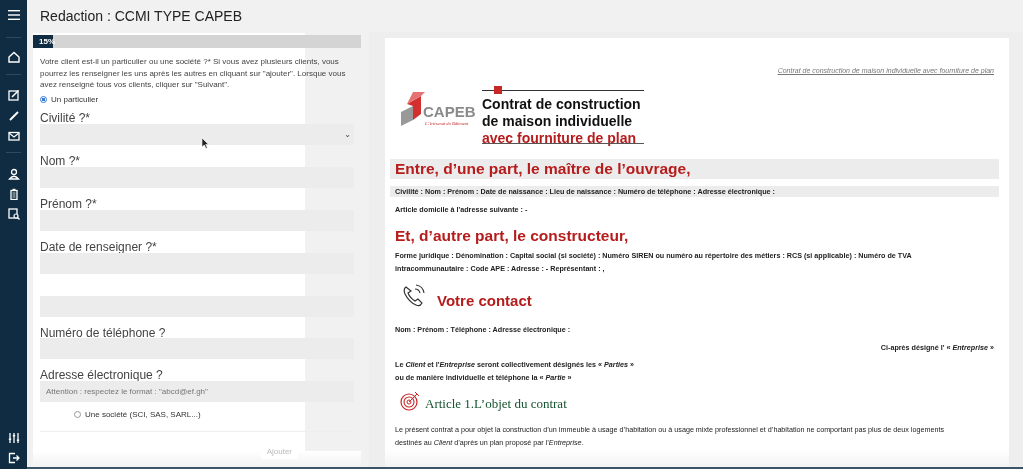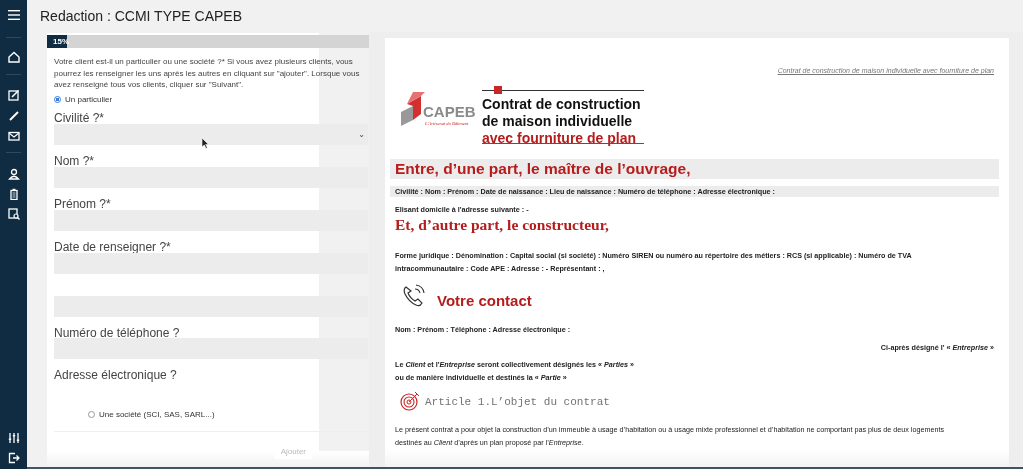--- a/index.html
+++ b/index.html
@@ -4,21 +4,21 @@
 <style>
   * { box-sizing: border-box; margin: 0; padding: 0; }
   html, body { width: 1023px; height: 469px; overflow: hidden; background: #f1f1f1; font-family: "Liberation Sans", sans-serif; color: #333; }
   .app { position: relative; width: 1023px; height: 469px; }
   .sidebar { position: absolute; left: 0; top: 0; width: 27px; height: 469px; background: #0f2c42; }
   .sb-icon { position: absolute; left: 6px; width: 15px; height: 15px; display: flex; align-items: center; justify-content: center; }
   .sb-icon svg { width: 12px; height: 12px; }
   .sb-sep { position: absolute; left: 6px; width: 15px; height: 1px; background: #2c4a60; }
   .header { position: absolute; left: 27px; top: 0; right: 0; height: 32px; background: #f1f1f1; }
   .header .title { position: absolute; left: 13px; top: 8px; font-size: 14px; color: #222; }
-  .left-panel { position: absolute; left: 47px; top: 33px; width: 272px; height: 436px; background: #fff; }
+  .left-panel { position: absolute; left: 33px; top: 33px; width: 272px; height: 436px; background: #fff; }
   .progress { position: absolute; left: 0; top: 2px; width: 328px; height: 13px; background: #d4d4d4; }
   .progress .bar { position: absolute; left: 0; top: 0; height: 13px; background: #0f2c42; color: #fff; font-size: 8px; font-weight: bold; line-height: 13px; padding-left: 6px; }
   .intro { position: absolute; left: 7px; top: 23px; width: 318px; font-size: 8px; line-height: 11.5px; color: #444; }
   .radio-row { position: absolute; left: 7px; display: flex; align-items: center; font-size: 8px; color: #333; }
   .radio { width: 7px; height: 7px; border-radius: 50%; border: 1px solid #999; margin-right: 4px; background: #fff; }
   .radio.checked { border: 1px solid #3a7bd5; background: radial-gradient(circle, #3a7bd5 45%, #fff 55%); }
   .field-label { position: absolute; left: 7px; font-size: 12px; color: #444; }
   .field-input { position: absolute; left: 7px; width: 314px; height: 21px; background: #ececec; border: none; font-size: 8px; color: #888; padding-left: 6px; font-family: "Liberation Sans", sans-serif; }
   .chev { position: absolute; right: 3px; top: 6px; font-size: 8px; color: #444; }
   .divider { position: absolute; left: 7px; width: 314px; height: 1px; background: #eee; }
@@ -36,21 +36,21 @@
   .title-block .t2 { position: absolute; left: 0; top: 44px; font-size: 14px; font-weight: bold; color: #b71c1c; white-space: nowrap; }
   .title-block .line-bot { position: absolute; left: 0; top: 57px; width: 162px; height: 1px; background: #555; }
   .sec-head { position: absolute; left: 10px; font-size: 15.5px; font-weight: bold; color: #b71c1c; }
   .sec-band { position: absolute; left: 5px; width: 609px; height: 20px; background: #ececec; }
   .txt { position: absolute; left: 10px; font-size: 7.2px; font-weight: bold; color: #222; white-space: nowrap; }
   .txt-band { position: absolute; left: 5px; width: 609px; height: 11px; background: #ececec; }
   .txt-norm { position: absolute; left: 10px; font-size: 7.2px; color: #222; white-space: nowrap; }
   .contact-icon { position: absolute; left: 16px; top: 245px; width: 28px; height: 26px; }
   .contact-head { position: absolute; left: 52px; top: 254px; font-size: 15px; font-weight: bold; color: #b71c1c; }
   .article-icon { position: absolute; left: 14px; top: 352px; width: 22px; height: 22px; }
-  .article-head { position: absolute; left: 40px; top: 358px; font-family: Liberation Mono, monospace; font-size: 11px; color: #737373; }
+  .article-head { position: absolute; left: 40px; top: 358px; font-family: Liberation Serif, serif; font-size: 13px; color: #14532d; }
   .doc-fade { position: absolute; left: 0; bottom: 0; width: 624px; height: 20px; background: linear-gradient(rgba(255,255,255,0), #f2f2f2); }
   .bottom-bar { position: absolute; left: 27px; bottom: 0; width: 996px; height: 2px; background: #3b5466; }
   i { font-style: italic; }
 </style>
 </head>
 <body>
 
 <div class="app">
 
   <div class="sidebar">
@@ -151,20 +151,21 @@
     <div class="field-label" style="top:207px;">Date de renseigner ?*</div>
     <input class="field-input" style="top: 220px;" value="">
 
     <div class="field-label" style="top:250px;margin-top:16px;">Ville de naissance ?*</div>
     <input class="field-input" style="top: 263px;" value="">
 
     <div class="field-label" style="top:293px;">Numéro de téléphone ?</div>
     <input class="field-input" style="top: 305px;" value="">
 
     <div class="field-label" style="top:335px;">Adresse électronique ?</div>
+    <input class="field-input" style="top: 348px;" placeholder="Attention : respectez le format : &quot;abcd@ef.gh&quot;">
 
     <div class="radio-row" style="top:377px;padding-left:34px;">
       <span class="radio"></span>
       <span>Une société (SCI, SAS, SARL...)</span>
     </div>
 
     <div class="divider" style="top:398px;"></div>
     <div class="bottom-fade"></div>
     <button class="btn-add" style="border:none;font-family:'Liberation Sans',sans-serif;">Ajouter</button>
   </div>
@@ -192,38 +193,38 @@
         <div class="t1" style="top:27px;">de maison individuelle</div>
         <div class="t2">avec fourniture de plan</div>
         <div class="line-bot"></div>
       </div>
 
       <div class="sec-band" style="top:121px;"></div>
       <div class="sec-head" style="top:122px;">Entre, d’une part, le maître de l’ouvrage,</div>
 
       <div class="txt-band" style="top:148px;"></div>
       <div class="txt" style="top:149px;">Civilité :  Nom :  Prénom :  Date de naissance :  Lieu de naissance :  Numéro de téléphone :  Adresse électronique :</div>
-      <div class="txt" style="top:167px;">Elisant domicile à l'adresse suivante :  -</div>
-
-      <div class="sec-head" style="top:178px;font-family:Liberation Serif, serif;">Et, d’autre part, le constructeur,</div>
+      <div class="txt" style="top:167px;">Article domicile à l'adresse suivante :  -</div>
+
+      <div class="sec-head" style="top:189px;">Et, d’autre part, le constructeur,</div>
       <div class="txt" style="top:213px;">Forme juridique :  Dénomination :  Capital social (si société) :  Numéro SIREN ou numéro au répertoire des métiers :  RCS (si applicable) :  Numéro de TVA</div>
       <div class="txt" style="top:226px;">intracommunautaire :  Code APE :  Adresse : -   Représentant :  ,</div>
 
       <svg class="contact-icon" viewBox="0 0 28 26">
         <path d="M5 4 Q2 6 4 11 Q8 19 15 22 Q19 24 21 20 L17 16 L14 18 Q9 15 7 10 L10 8 Z" fill="none" stroke="#333" stroke-width="1.2"></path>
         <path d="M14 6 Q18 6 19 10" fill="none" stroke="#333" stroke-width="1.1"></path>
         <path d="M15 2 Q22 3 23 10" fill="none" stroke="#333" stroke-width="1.1"></path>
       </svg>
       <div class="contact-head">Votre contact</div>
       <div class="txt" style="top:287px;">Nom :  Prénom :  Téléphone :  Adresse électronique :</div>
 
       <div class="txt" style="top:305px; left:auto; right:15px;"><span>Ci-après désigné l' « </span><i>Entreprise</i><span> »</span></div>
 
       <div class="txt" style="top:322px;"><span>Le </span><i>Client</i><span> et l'</span><i>Entreprise</i><span> seront collectivement désignés les « </span><i>Parties</i><span> »</span></div>
-      <div class="txt" style="top:335px;"><span>ou de manière individuelle et destinés la « </span><i>Partie</i><span> »</span></div>
+      <div class="txt" style="top:335px;"><span>ou de manière individuelle et téléphone la « </span><i>Partie</i><span> »</span></div>
 
       <svg class="article-icon" viewBox="0 0 22 22">
         <circle cx="10" cy="12" r="8" fill="none" stroke="#c62828" stroke-width="1.2"></circle>
         <circle cx="10" cy="12" r="5" fill="none" stroke="#c62828" stroke-width="1.1"></circle>
         <circle cx="10" cy="12" r="2" fill="none" stroke="#c62828" stroke-width="1"></circle>
         <path d="M10 12 L18 4 M16 2 L18 4 L20 6" fill="none" stroke="#c62828" stroke-width="1"></path>
       </svg>
       <div class="article-head">Article 1.L’objet du contrat</div>
 
       <div class="txt-norm" style="top:387px;">Le présent contrat a pour objet la construction d’un immeuble à usage d’habitation ou à usage mixte professionnel et d’habitation ne comportant pas plus de deux logements</div>

